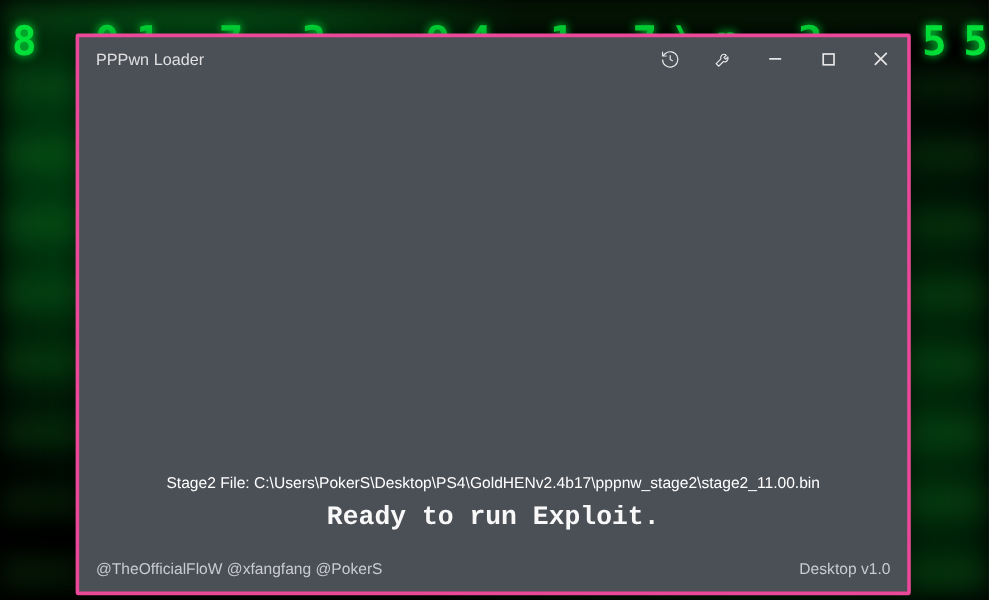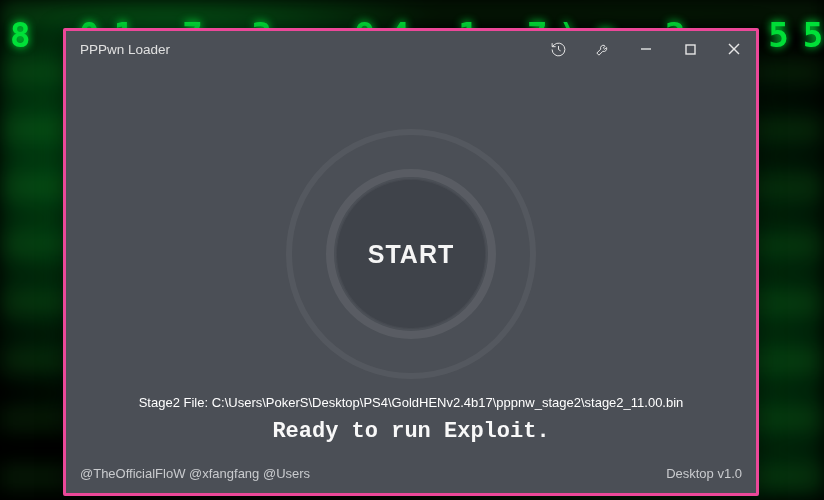--- a/index.html
+++ b/index.html
@@ -163,31 +163,24 @@
     </div>
     <div class="title-btn">
       <svg class="title-icon" width="12" height="12" viewBox="0 0 12 12">
         <line x1="1" y1="1" x2="11" y2="11"></line>
         <line x1="11" y1="1" x2="1" y2="11"></line>
       </svg>
     </div>
   </div>
 
   <div class="content">
-    <div class="start-wrap">
-      <div class="ring outer"></div>
-      <div class="ring mid"></div>
-      <div class="start-disc">
-        <div class="start-label">START</div>
-      </div>
-    </div>
 
     <div class="stage2">
       <span>Stage2 File: </span><span>C:\Users\PokerS\Desktop\PS4\GoldHENv2.4b17\pppnw_stage2\stage2_11.00.bin</span>
     </div>
     <div class="ready">Ready to run Exploit.</div>
   </div>
 
   <div class="footer">
-    <div>@TheOfficialFloW @xfangfang @Users</div>
+    <div>@TheOfficialFloW @xfangfang @PokerS</div>
     <div>Desktop v1.0</div>
   </div>
 </div>
 
 </body></html>

